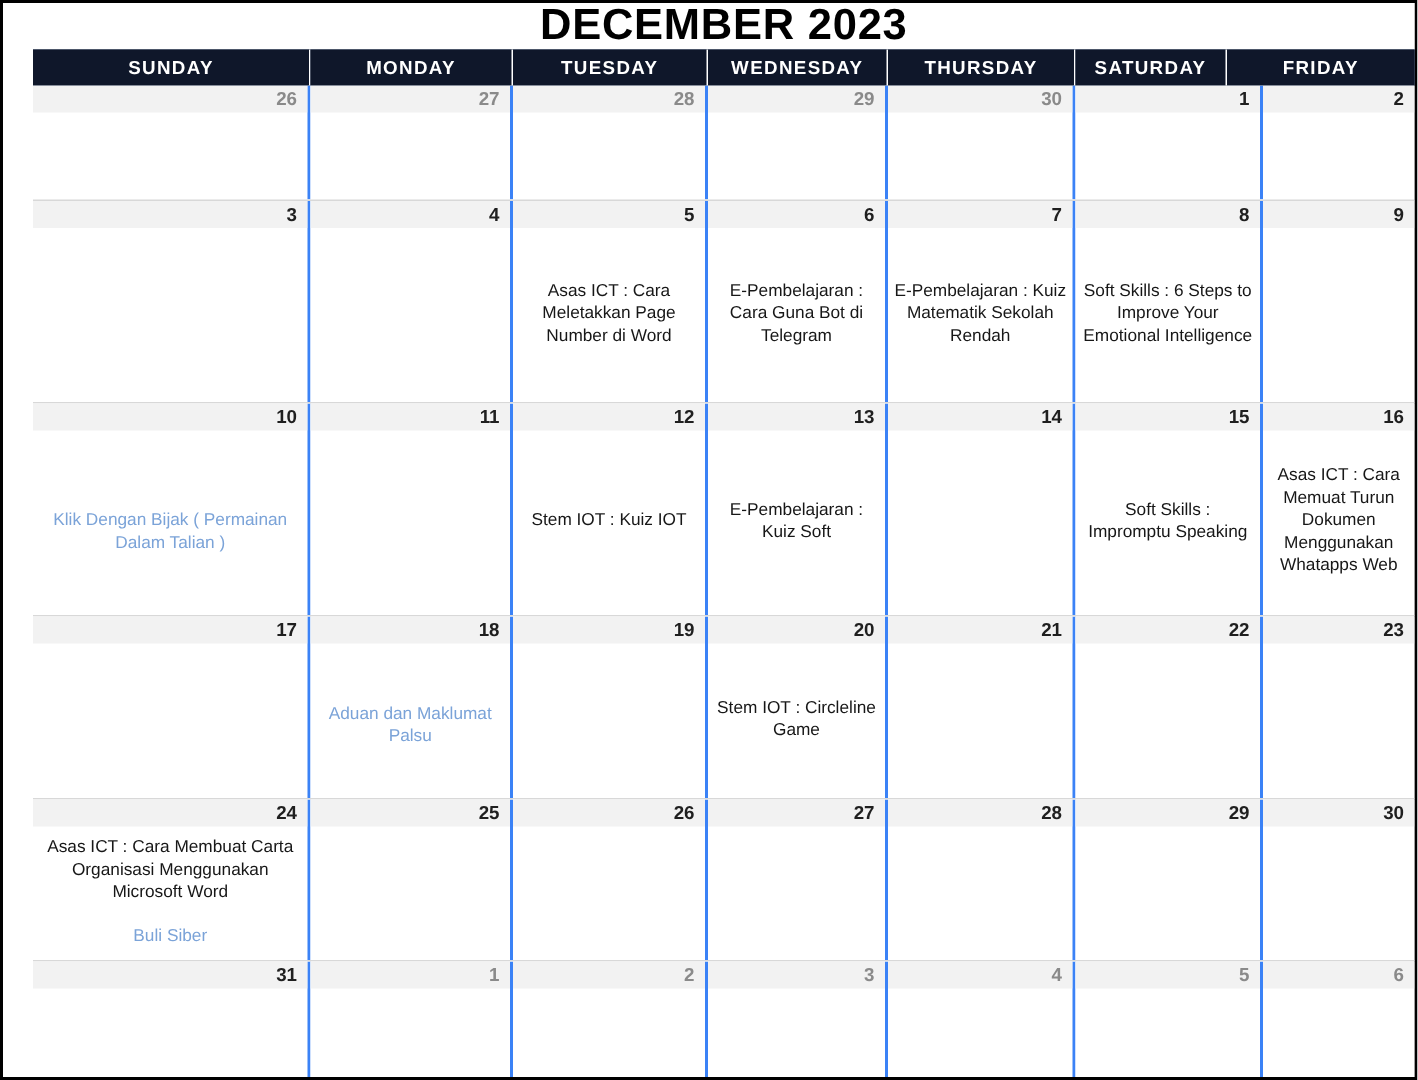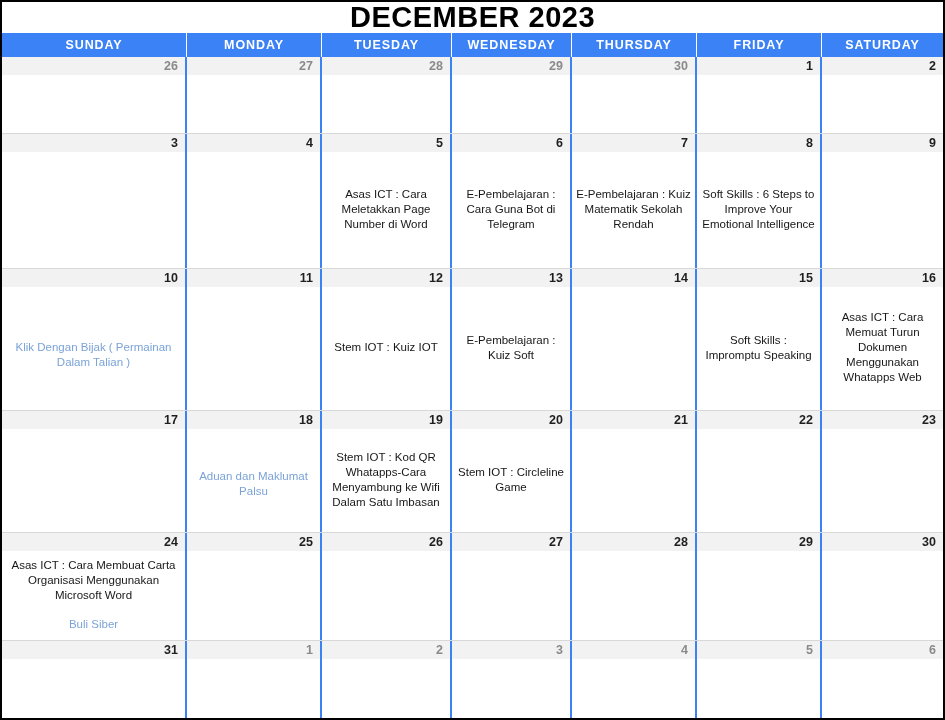--- a/index.html
+++ b/index.html
@@ -16,20 +16,21 @@
   }
 
   .calendar {
     width: 945px;
     height: 720px;
     box-sizing: border-box;
     border: 2px solid #000000;
     display: flex;
     flex-direction: column;
     background: #ffffff;
+    padding-left: 20px;
   }
 
   
   .title-bar {
     height: 31px;
     flex: 0 0 31px;
     display: flex;
     align-items: center;
     justify-content: center;
     background: #ffffff;
@@ -45,21 +46,21 @@
   }
 
   
   .dow-row {
     flex: 0 0 24px;
     height: 24px;
     display: flex;
     background: #1b3458;
   }
   .dow-cell {
-    background: #3b82f6;
+    background: #0f172a;
     color: #ffffff;
     font-size: 12.5px;
     font-weight: bold;
     letter-spacing: 0.9px;
     display: flex;
     align-items: center;
     justify-content: center;
     border-right: 1px solid #ffffff;
     box-sizing: border-box;
     height: 24px;
@@ -166,22 +167,22 @@
   <div class="title-bar">
     <div class="title-text">DECEMBER 2023</div>
   </div>
 
   <div class="dow-row">
     <div class="dow-cell col0">SUNDAY</div>
     <div class="dow-cell col1">MONDAY</div>
     <div class="dow-cell col2">TUESDAY</div>
     <div class="dow-cell col3">WEDNESDAY</div>
     <div class="dow-cell col4">THURSDAY</div>
+    <div class="dow-cell col6">SATURDAY</div>
     <div class="dow-cell col5">FRIDAY</div>
-    <div class="dow-cell col6">SATURDAY</div>
   </div>
 
   <div class="weeks">
 
     <div class="week w0">
       <div class="day-cell col0">
         <div class="date-strip">
             <span class="date-num muted">26</span>
           </div>
         <div class="cell-body">
@@ -383,24 +384,20 @@
             <span class="date-num">18</span>
           </div>
         <div class="cell-body">
           <div class="event-link tight">Aduan dan Maklumat Palsu</div>
         </div>
       </div>
       <div class="day-cell col2">
         <div class="date-strip">
             <span class="date-num">19</span>
           </div>
-        <div class="cell-body">
-          <div class="event-text">Stem IOT : Kod QR Whatapps-Cara Menyambung ke Wifi Dalam Satu Imbasan</div>
-
-        </div>
       </div>
       <div class="day-cell col3">
         <div class="date-strip">
             <span class="date-num">20</span>
           </div>
         <div class="cell-body">
           <div class="event-text">Stem IOT : Circleline Game</div>
 
         </div>
       </div>

